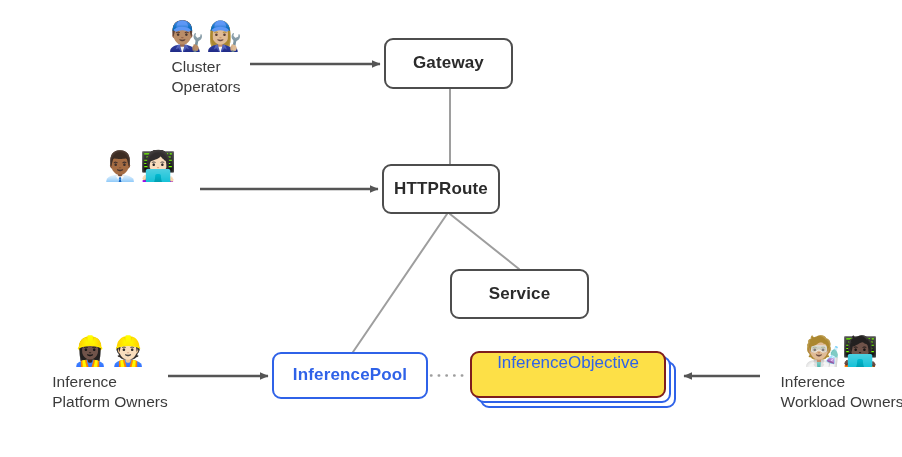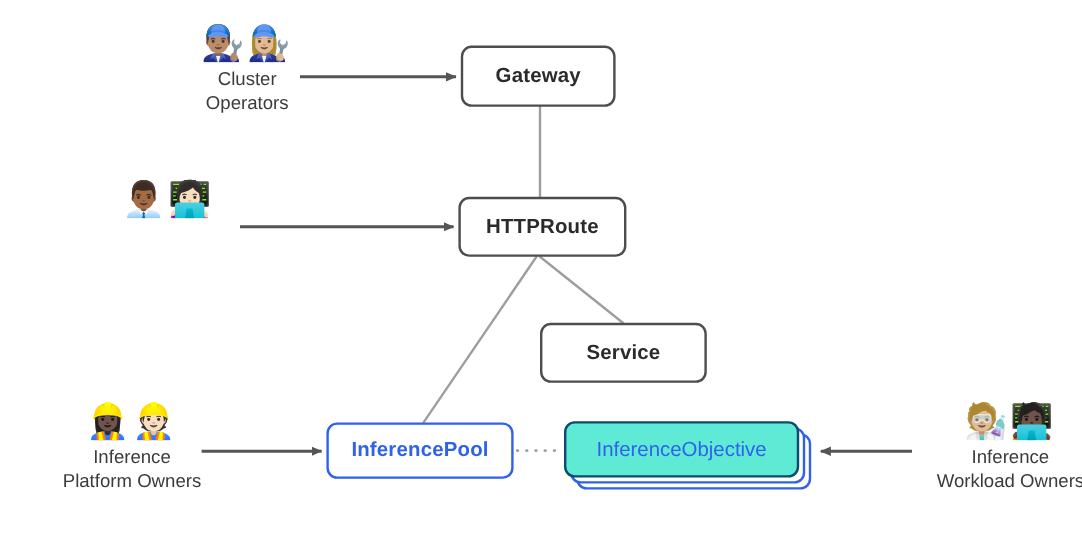--- a/index.html
+++ b/index.html
@@ -71,25 +71,25 @@
     box-sizing: border-box;
     border: 2px solid #2f62e8;
     border-radius: 9px;
     background: #ffffff;
   }
   .stack-front {
     position: absolute;
     left: 0;
     top: 0;
     box-sizing: border-box;
-    border: 2px solid #0c4a6e;
+    border: 2px solid #7f1d1d;
     border-radius: 9px;
-    background: #5eead4;
+    background: #fde047;
     display: flex;
-    align-items: center;
+    align-items: flex-start;
     justify-content: center;
   }
 
   
   .actor {
     position: absolute;
     display: flex;
     flex-direction: column;
     align-items: center;
     z-index: 2;
@@ -100,21 +100,20 @@
     letter-spacing: 2px;
     white-space: nowrap;
     font-family: "DejaVu Sans", sans-serif;
   }
   .actor-name {
     margin-top: 6px;
     font-size: 15.5px;
     color: #3b3b3b;
     line-height: 1.28;
     white-space: pre-line;
-    text-align: center;
     font-family: "Liberation Sans", "DejaVu Sans", sans-serif;
   }
 </style>
 </head>
 <body>
 
 <div id="diagram">
 
   <svg id="edge-layer" viewBox="0 0 902 457" width="902" height="457" xmlns="http://www.w3.org/2000/svg">
     <defs>
@@ -135,21 +134,21 @@
     <line x1="250" y1="64" x2="380" y2="64" stroke="#555555" stroke-width="2.4" marker-end="url(#arrowhead-right)"></line>
     <line x1="200" y1="189" x2="378" y2="189" stroke="#555555" stroke-width="2.4" marker-end="url(#arrowhead-right)"></line>
     <line x1="168" y1="376" x2="268" y2="376" stroke="#555555" stroke-width="2.4" marker-end="url(#arrowhead-right)"></line>
     <line x1="760" y1="376" x2="684" y2="376" stroke="#555555" stroke-width="2.4" marker-end="url(#arrowhead-left)"></line>
   </svg>
 
   <div class="node node-dark" style="left:384px; top:38px; width:129px; height:51px;">
     <span class="node-label">Gateway</span>
   </div>
 
-  <div class="node node-dark" style="left:382px; top:164px; width:140px; height:50px;">
+  <div class="node node-dark" style="left:382px; top:164px; width:118px; height:50px;">
     <span class="node-label">HTTPRoute</span>
   </div>
 
   <div class="node node-dark" style="left:450px; top:269px; width:139px; height:50px;">
     <span class="node-label">Service</span>
   </div>
 
   <div class="node node-blue" style="left:272px; top:352px; width:156px; height:47px;">
     <span class="node-label">InferencePool</span>
   </div>

